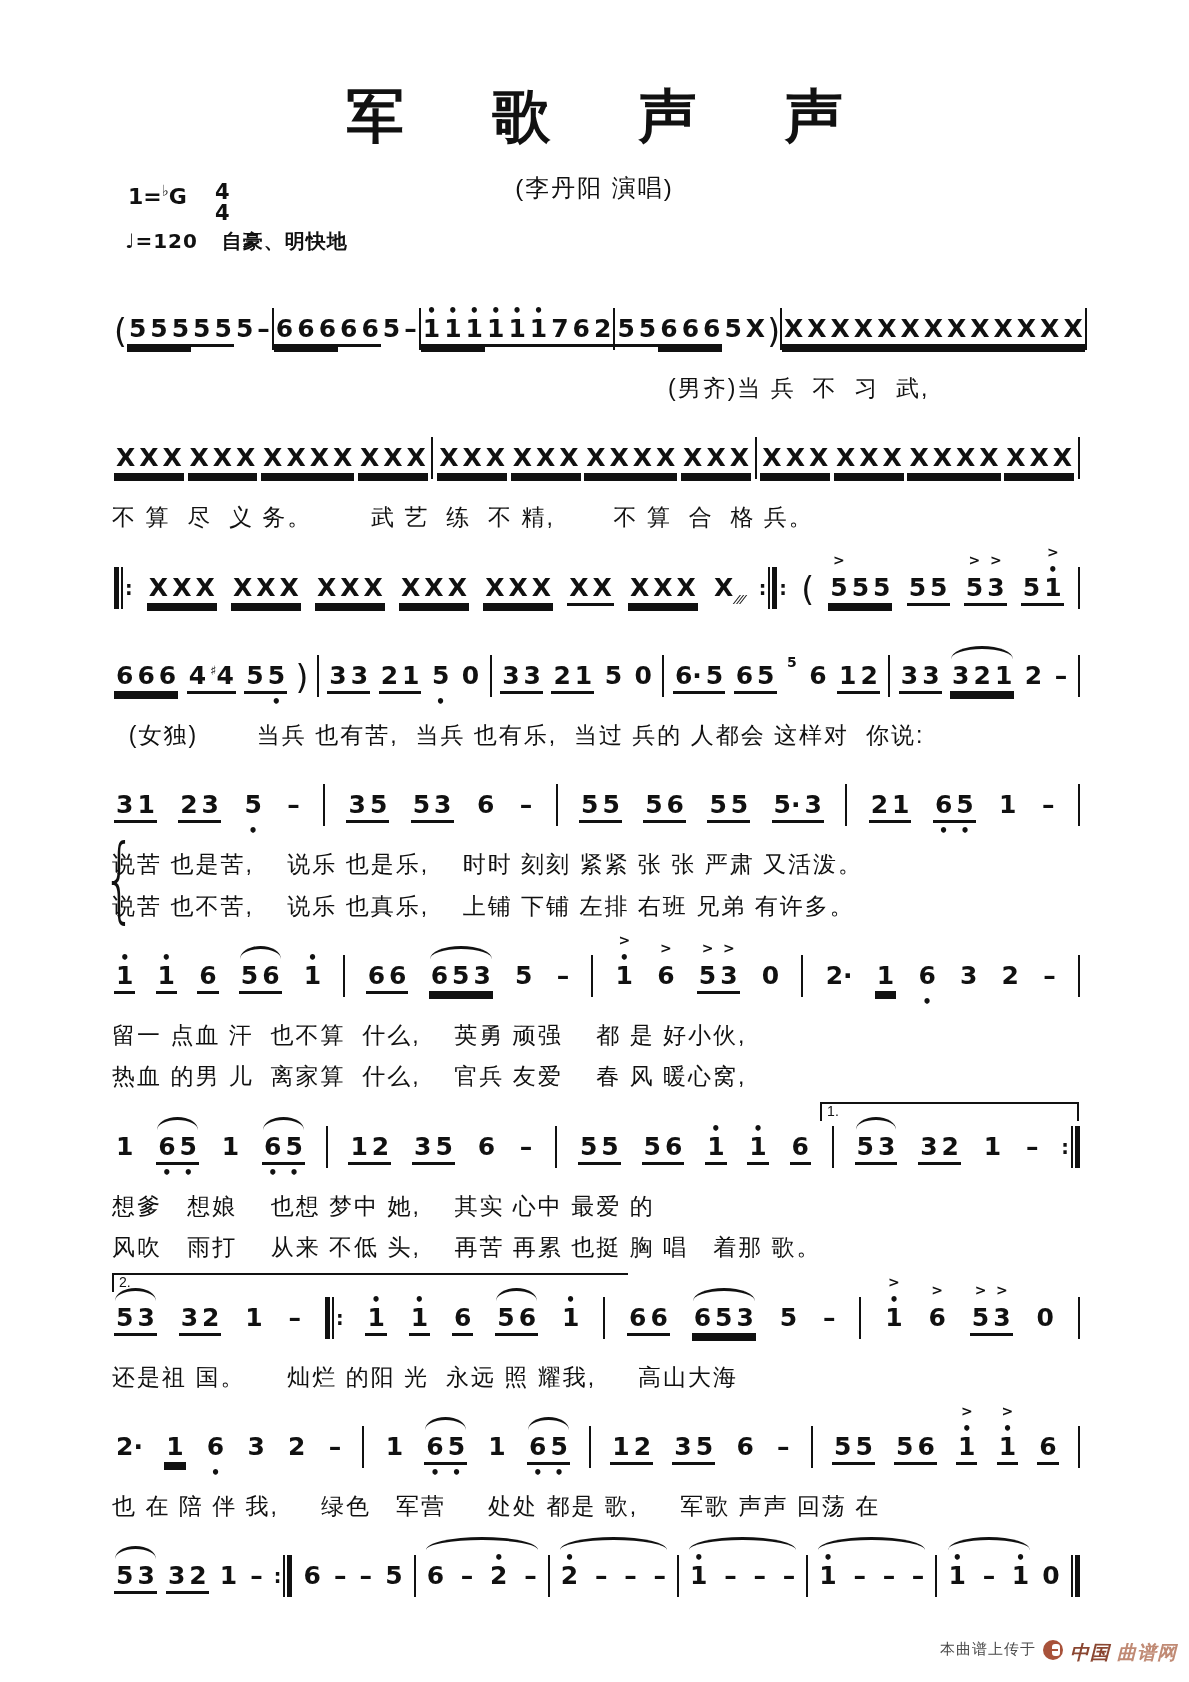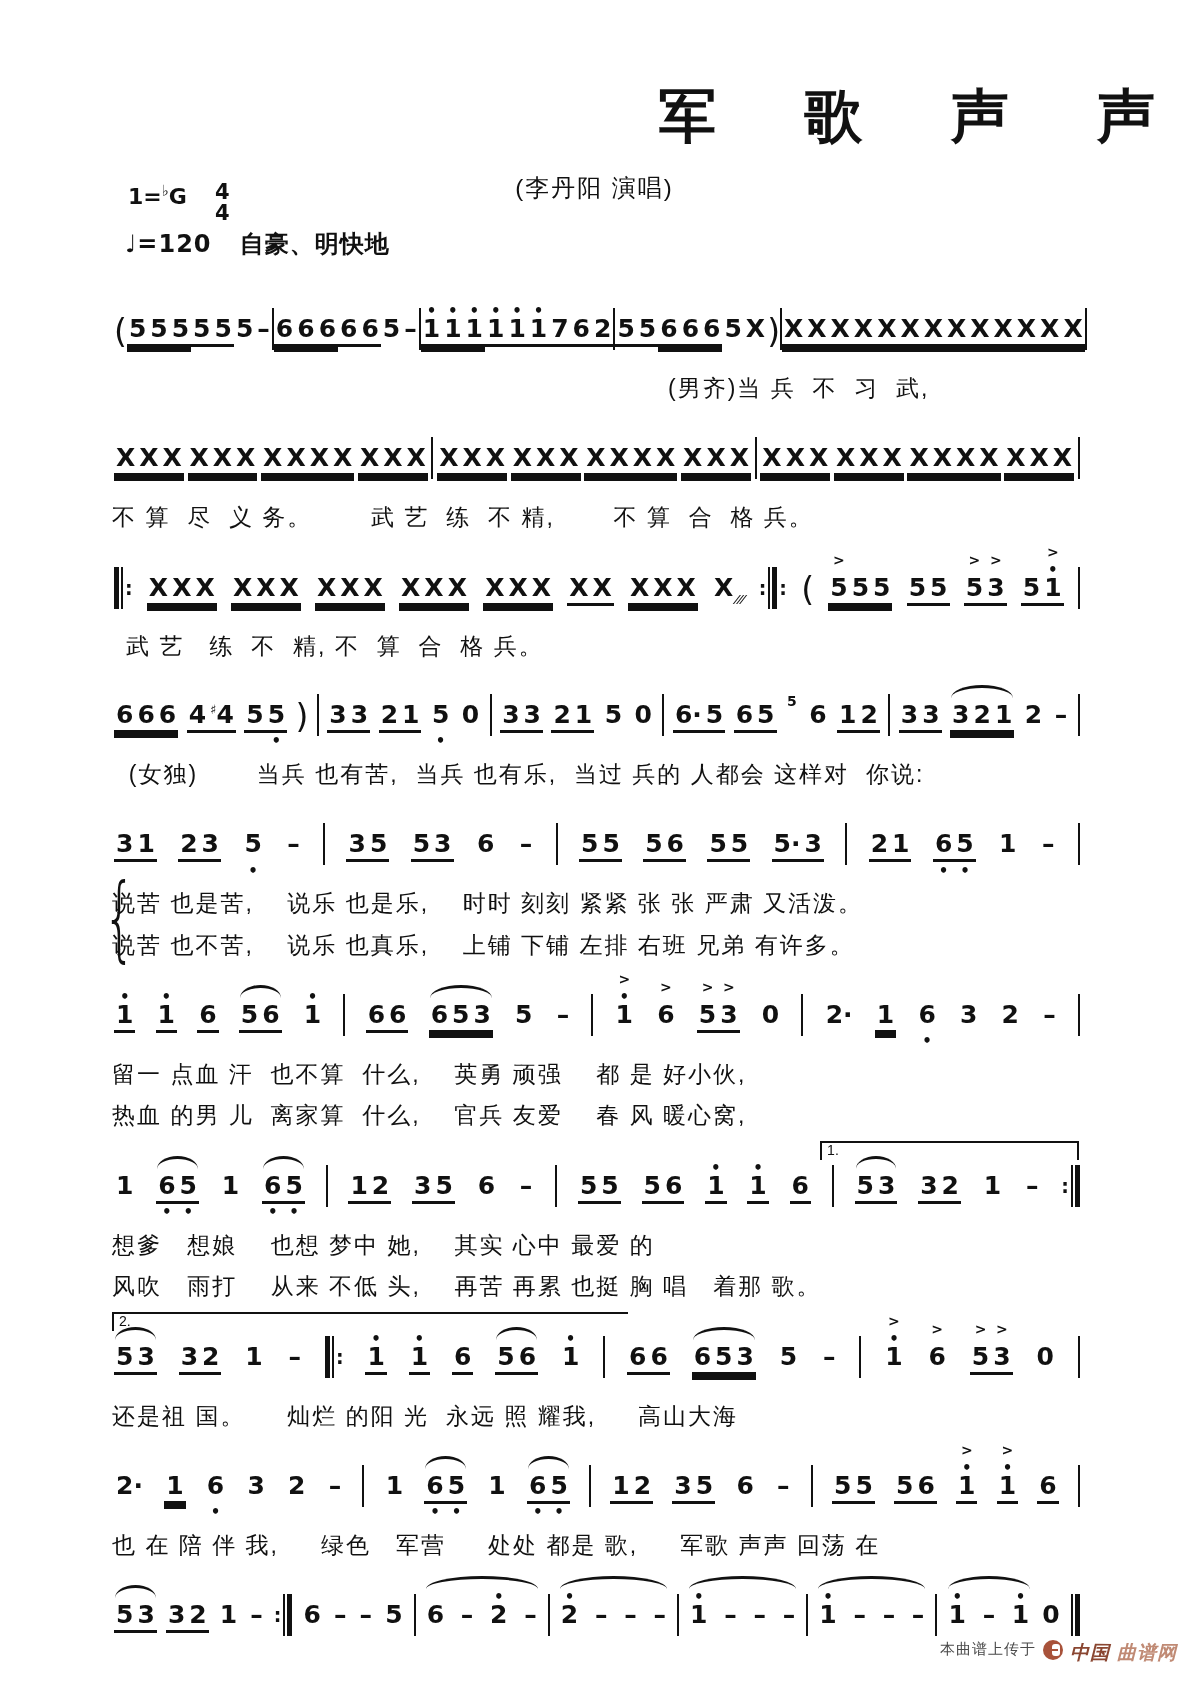--- a/index.html
+++ b/index.html
@@ -1,27 +1,27 @@
 <!DOCTYPE html>
 <html><head>
 <meta charset="utf-8">
 <style>
   html,body{margin:0;padding:0;background:#fff;}
   .page{position:relative;width:1189px;height:1682px;background:#fff;overflow:hidden;
         font-family:"Liberation Sans",sans-serif;color:#111;}
   
-  .title{position:absolute;top:78px;left:0;width:100%;text-align:right;
+  .title{position:absolute;top:78px;left:0;width:100%;text-align:center;
          font-family:"DejaVu Serif",serif;font-weight:bold;font-size:58px;letter-spacing:34px;text-indent:34px;}
   .subtitle{position:absolute;top:172px;left:0;width:100%;text-align:center;font-size:24px;letter-spacing:2px;}
   .keyblock{position:absolute;top:182px;left:128px;font-weight:bold;font-size:22px;
             display:flex;align-items:flex-start;gap:28px;font-family:"DejaVu Sans",sans-serif;}
   .flat{font-size:15px;vertical-align:super;}
   .frac{display:inline-flex;flex-direction:column;align-items:center;line-height:1;font-size:21px;}
   .frac .num{border-bottom:0;}
-  .tempoblock{position:absolute;top:228px;left:125px;font-weight:bold;font-size:24px;letter-spacing:1px;
+  .tempoblock{position:absolute;top:228px;left:125px;font-weight:bold;font-size:20px;letter-spacing:1px;
               font-family:"DejaVu Sans",sans-serif;}
   .credits{position:absolute;top:192px;left:930px;font-size:18px;line-height:24px;white-space:pre;letter-spacing:1px;}
   
   .score{position:absolute;top:282px;left:112px;width:970px;}
   .sys{position:relative;margin-bottom:2px;}
   .notes{display:flex;justify-content:space-between;align-items:center;
          font-family:"DejaVu Sans",sans-serif;font-weight:700;font-size:25px;
          padding:26px 2px 18px 2px;white-space:nowrap;}
   .tok{position:relative;display:inline-block;}
   .core{display:inline-block;padding-bottom:1px;}
@@ -174,21 +174,20 @@
           </span>
           <span class="paren tok">(</span>
           <span class="tok u2"><span class="core"><span class="un">5<span class="mk acc">&gt;</span></span><span class="un">5</span><span class="un">5</span></span></span>
           <span class="tok u1"><span class="core"><span class="un">5</span><span class="un">5</span></span></span>
           <span class="tok u1"><span class="core"><span class="un">5<span class="mk acc">&gt;</span></span><span class="un">3<span class="mk acc">&gt;</span></span></span></span>
           <span class="tok u1"><span class="core"><span class="un">5</span><span class="un">1<span class="mk hi">•</span><span class="mk acc up">&gt;</span></span></span></span>
           <span class="barwrap tok">
             <span class="bl"></span>
           </span>
         </div>
-        <div class="lyr">武 艺   练  不  精, 不  算  合  格 兵。</div>
       </div>
       <div class="sys sys-4">
         <div class="notes">
           <span class="tok u2"><span class="core"><span class="un">6</span><span class="un">6</span><span class="un">6</span></span></span>
           <span class="tok u1"><span class="core"><span class="un">4</span><span class="un"><span class="sh">♯</span>4</span></span></span>
           <span class="tok u1"><span class="core"><span class="un">5</span><span class="un">5<span class="mk lo">•</span></span></span></span>
           <span class="paren tok">)</span>
           <span class="barwrap tok">
             <span class="bl"></span>
           </span>

